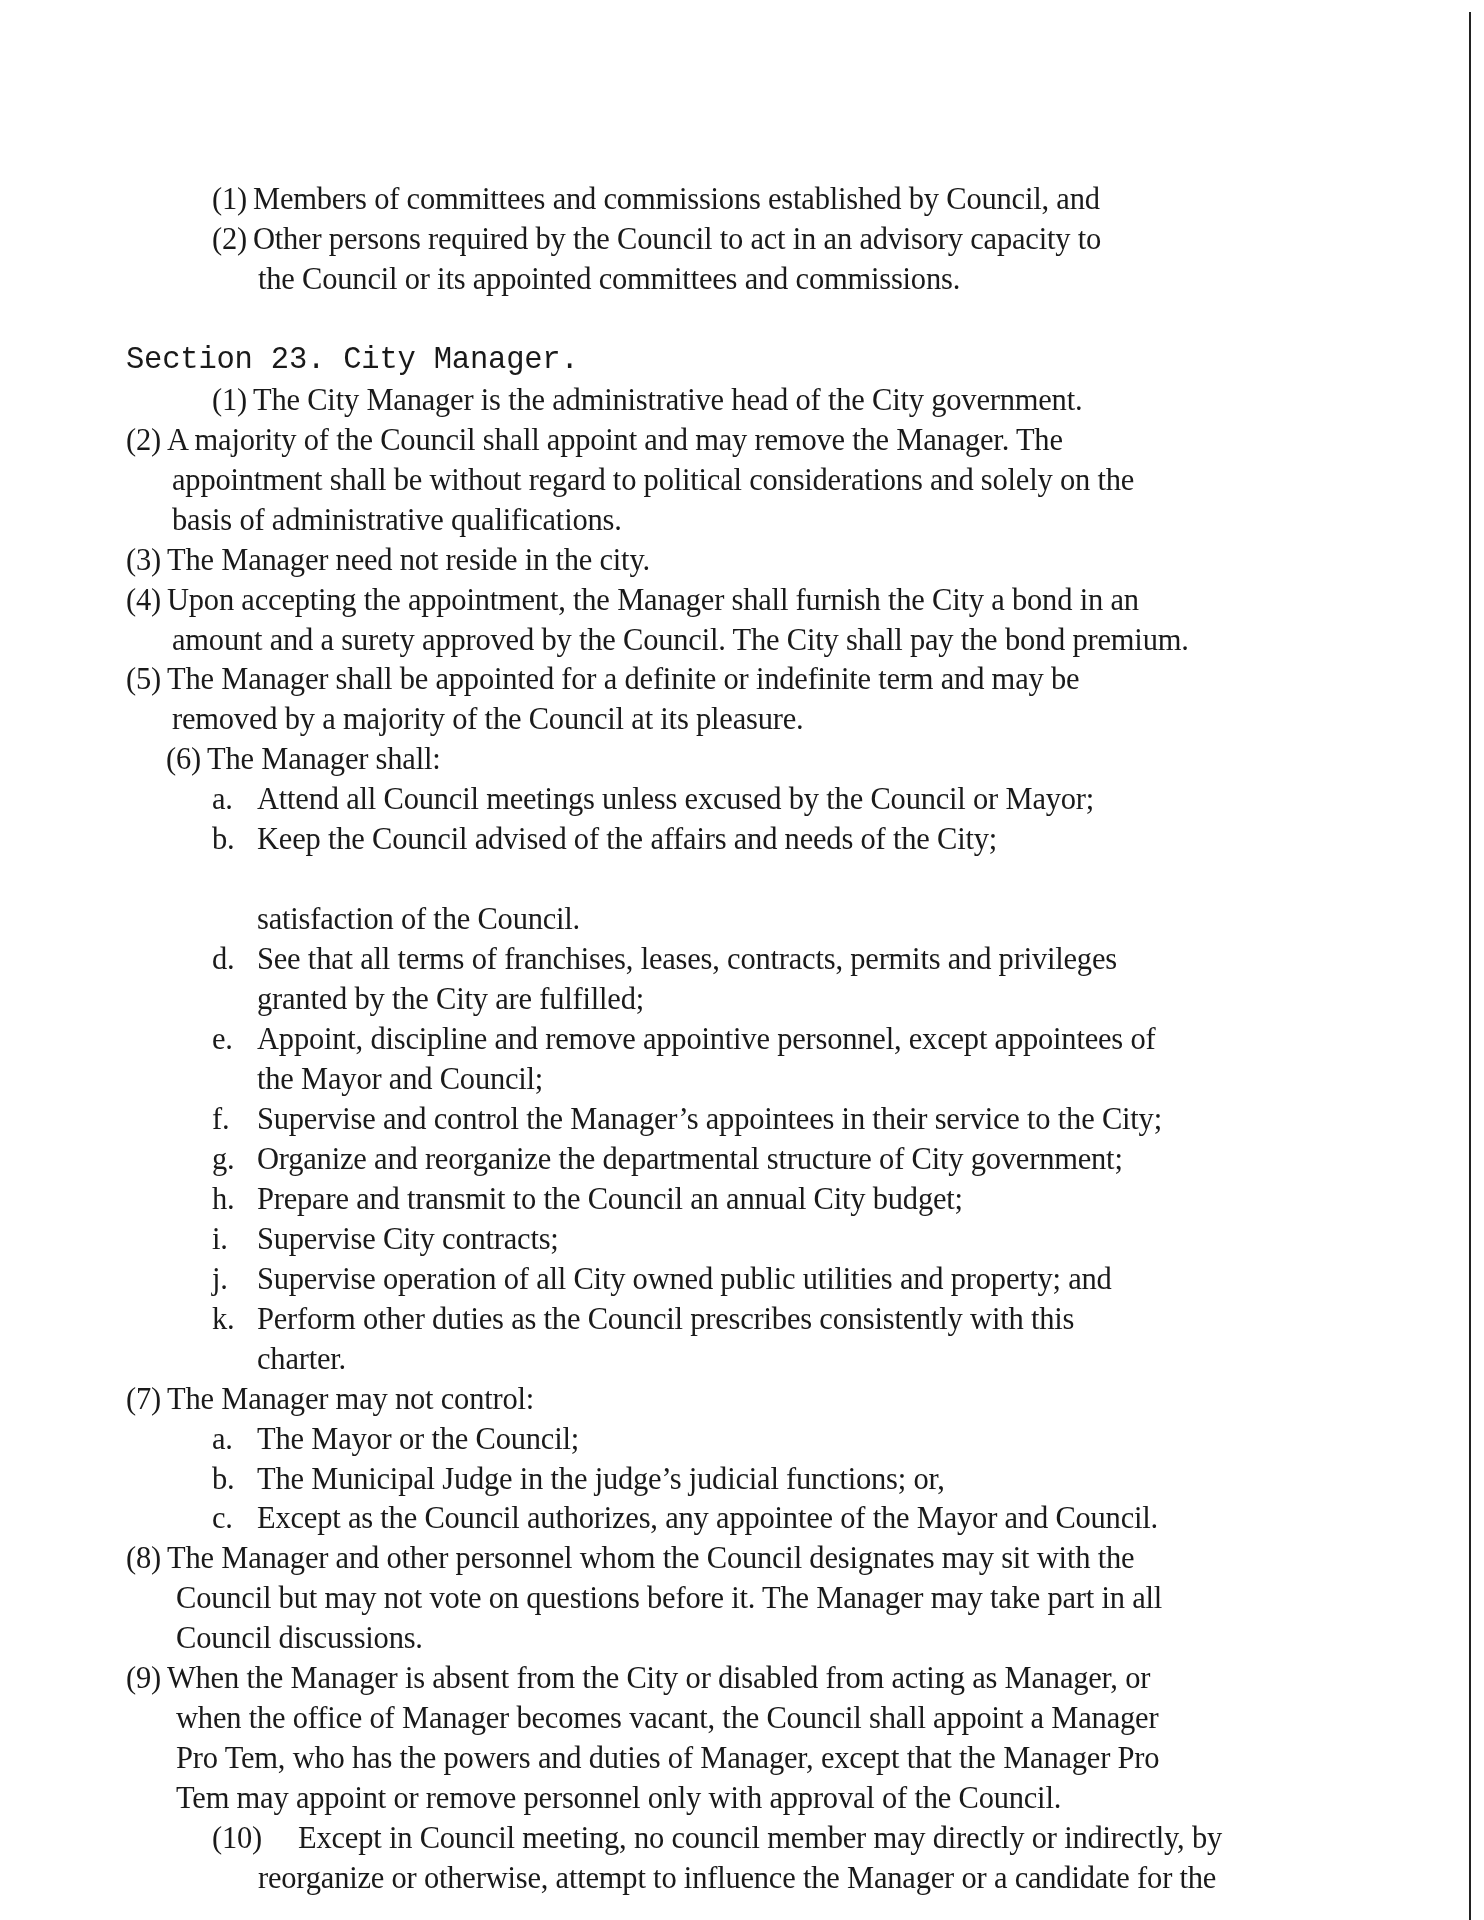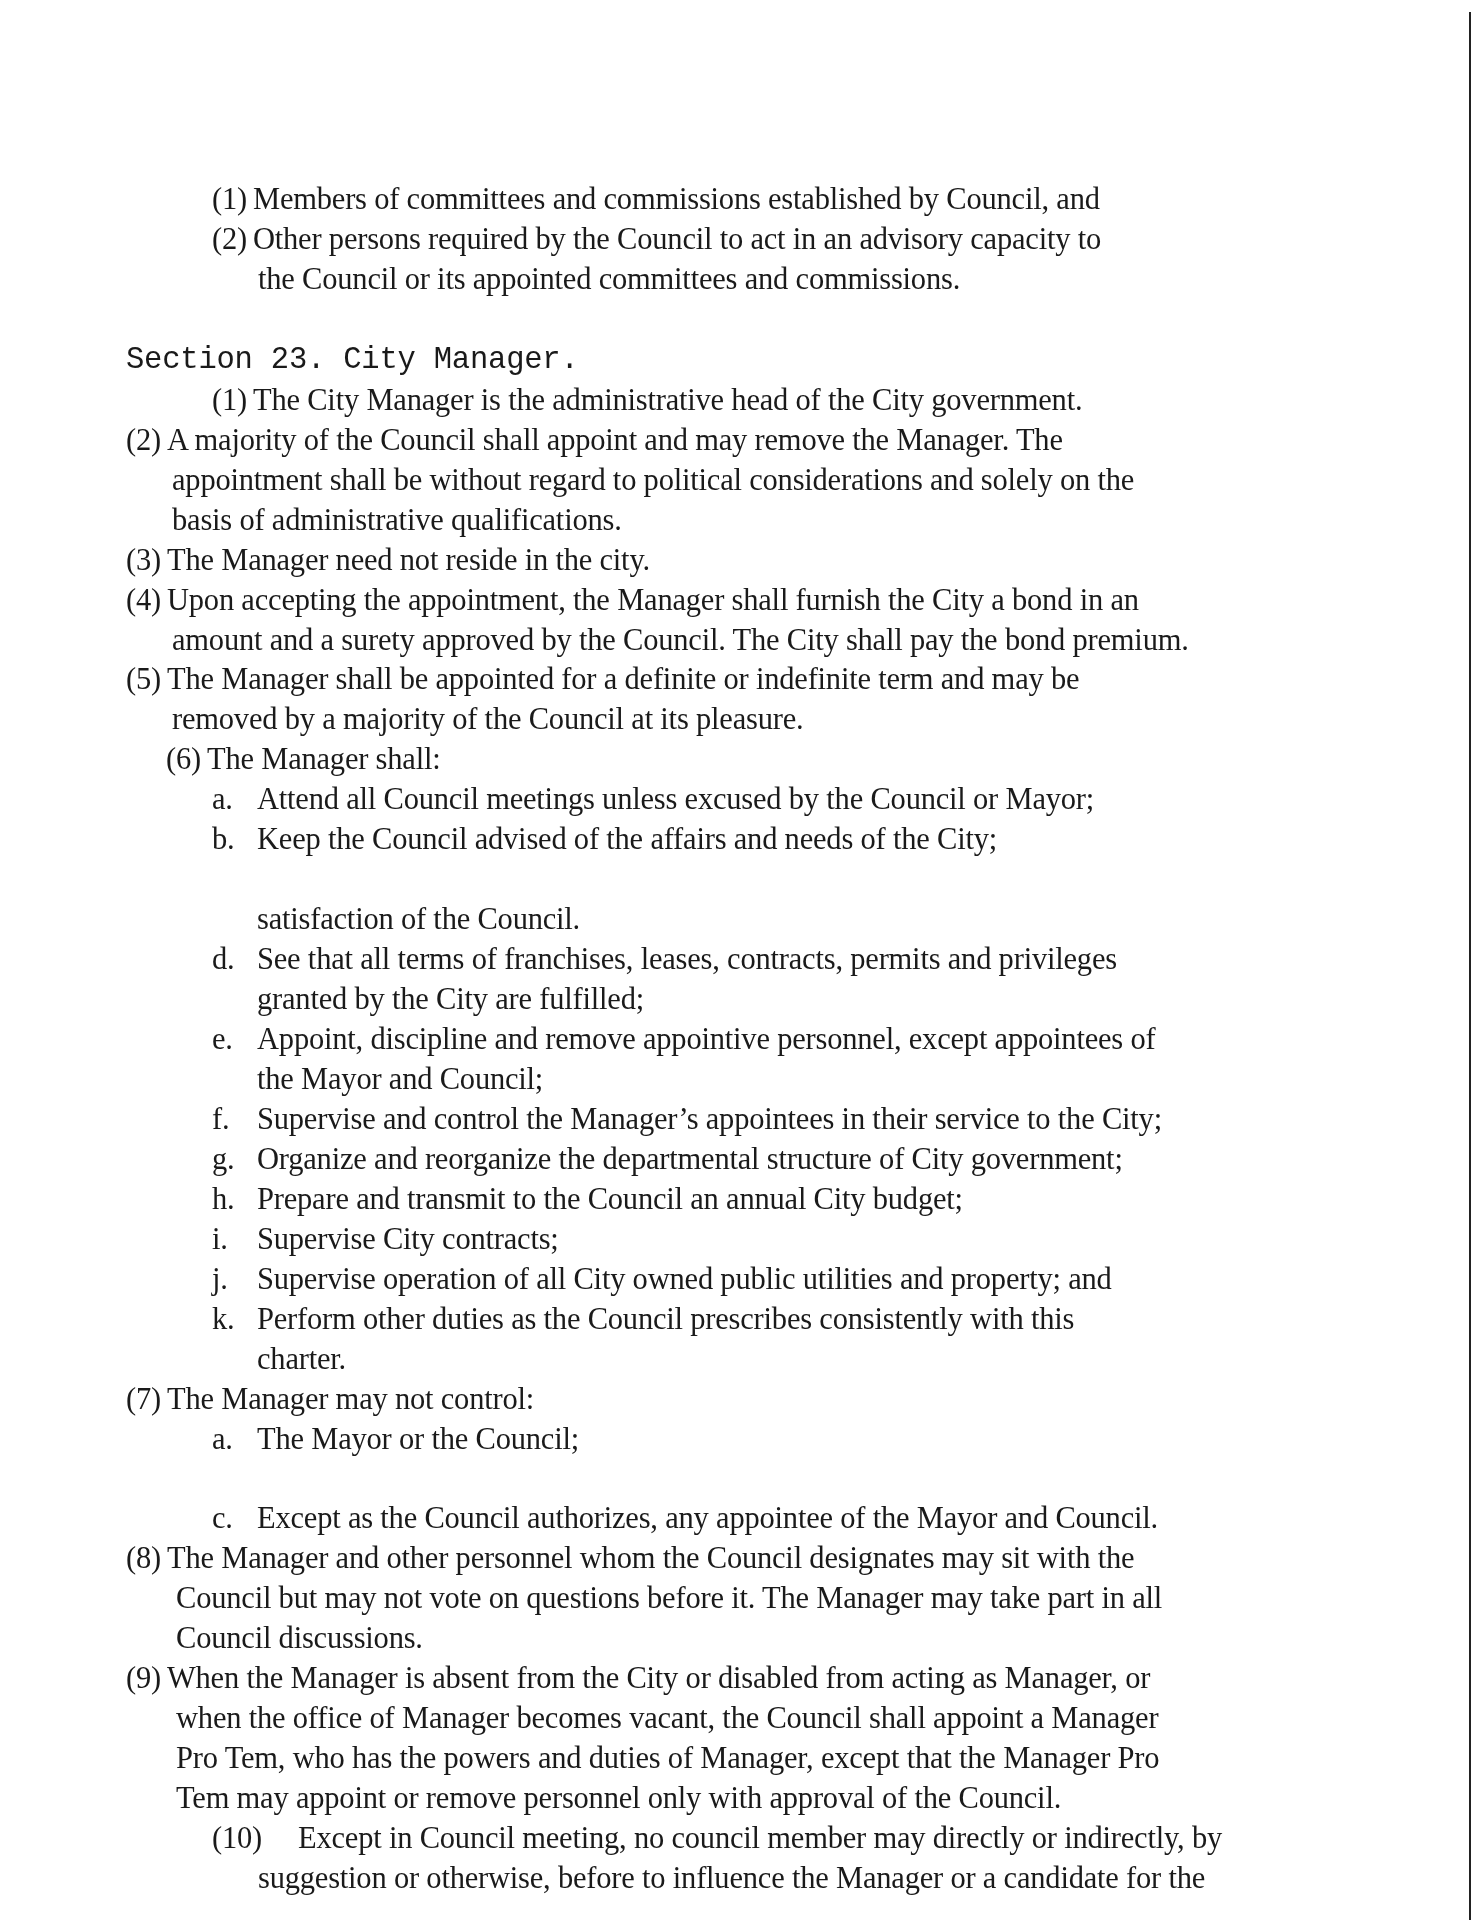--- a/index.html
+++ b/index.html
@@ -100,36 +100,39 @@
     <span class="lbl" style="width:45px">j.</span><span>Supervise operation of all City owned public utilities and property; and</span>
   </div>
   <div class="line" style="left:257px;top:1341px;">charter.</div>
 
   <div class="line" style="left:126px;top:1381px;">
     <span class="lbl" style="margin-right: 6px;">(7)</span><span>The Manager may not control:</span>
   </div>
   <div class="line" style="left:212px;top:1421px;">
     <span class="lbl" style="width:45px">a.</span><span>The Mayor or the Council;</span>
   </div>
+  <div class="line" style="left:212px;top:1461px;">
+    <span class="lbl" style="width:45px">b.</span><span>The Municipal Judge in the judge’s judicial functions; or,</span>
+  </div>
   <div class="line" style="left:212px;top:1500px;">
     <span class="lbl" style="width:45px">c.</span><span>Except as the Council authorizes, any appointee of the Mayor and Council.</span>
   </div>
 
   <div class="line" style="left:126px;top:1540px;">
     <span class="lbl" style="margin-right: 6px;">(8)</span><span>The Manager and other personnel whom the Council designates may sit with the</span>
   </div>
   <div class="line" style="left:176px;top:1580px;">Council but may not vote on questions before it. The Manager may take part in all</div>
   <div class="line" style="left:176px;top:1620px;">Council discussions.</div>
 
   <div class="line" style="left:126px;top:1660px;">
     <span class="lbl" style="margin-right: 6px;">(9)</span><span>When the Manager is absent from the City or disabled from acting as Manager, or</span>
   </div>
   <div class="line" style="left:176px;top:1700px;">when the office of Manager becomes vacant, the Council shall appoint a Manager</div>
   <div class="line" style="left:176px;top:1740px;">Pro Tem, who has the powers and duties of Manager, except that the Manager Pro</div>
   <div class="line" style="left:176px;top:1780px;">Tem may appoint or remove personnel only with approval of the Council.</div>
 
   <div class="line" style="left:212px;top:1820px;">
     <span class="lbl" style="width:86px">(10)</span><span>Except in Council meeting, no council member may directly or indirectly, by</span>
   </div>
-  <div class="line" style="left:258px;top:1860px;">suggestion or otherwise, before to influence the Manager or a candidate for the</div>
+  <div class="line" style="left:258px;top:1860px;">reorganize or otherwise, attempt to influence the Manager or a candidate for the</div>
 
   <div class="margin-rule"></div>
 </div>
 
 </body></html>

